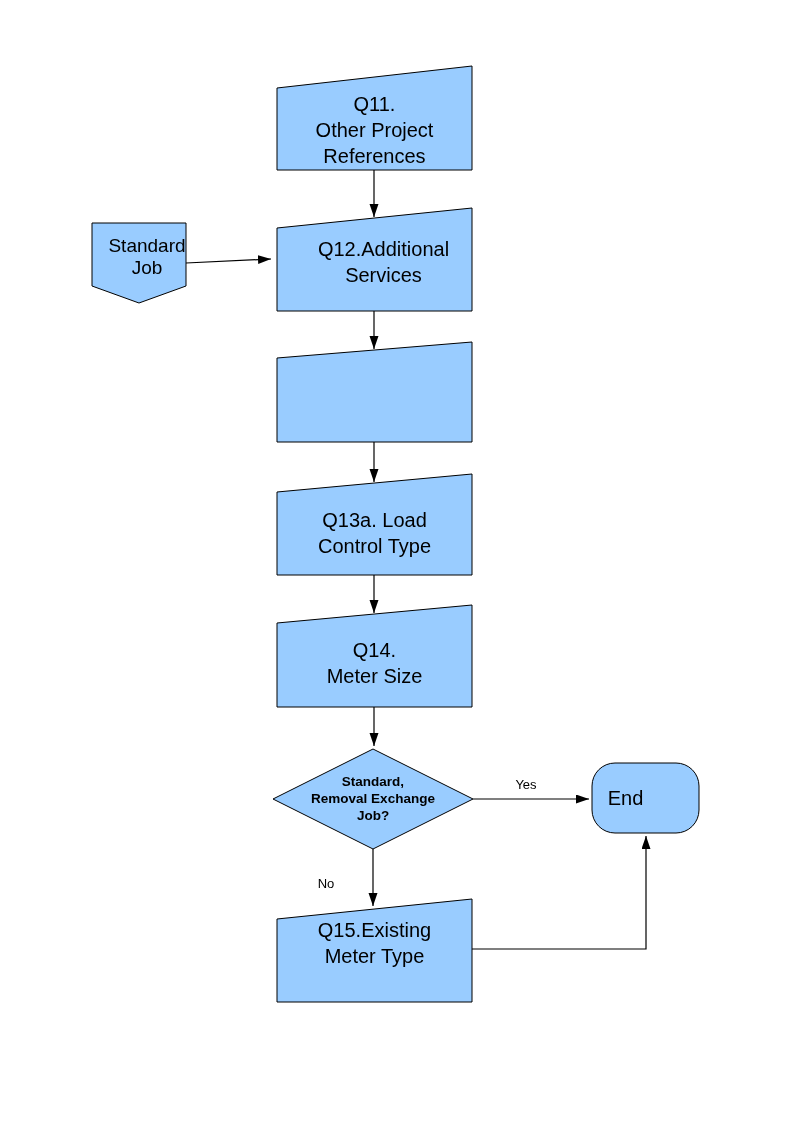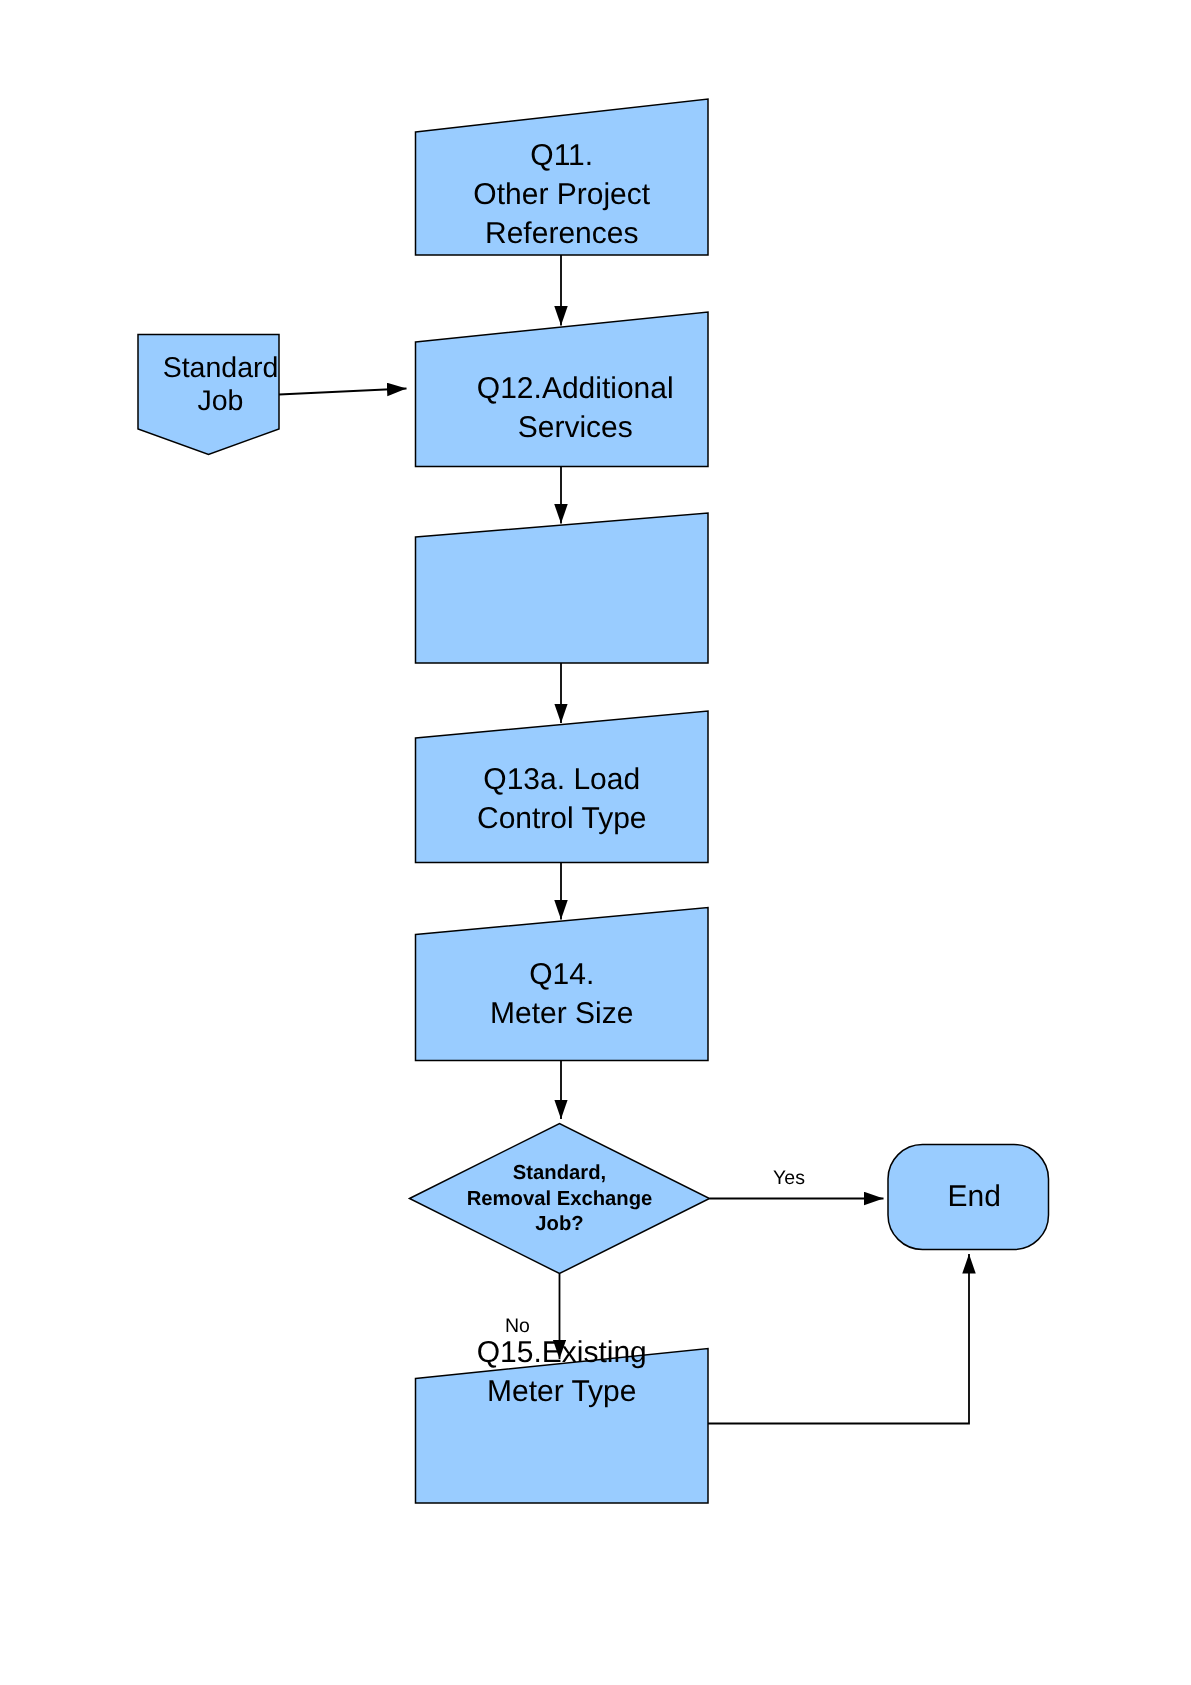--- a/index.html
+++ b/index.html
@@ -80,36 +80,36 @@
     <polygon points="277,919 472,899 472,1002 277,1002" fill="#99CCFF" stroke="#000000" stroke-width="1"></polygon>
   </svg>
 
   <div class="label node-text" style="left:277px; top:86px; width:195px; height:88px;">Q11.
 Other Project
 References</div>
 
   <div class="label small-node-text" style="left:92px; top:228px; width:110px; height:57px;">Standard
 Job</div>
 
-  <div class="label node-text" style="left:277px; top:227px; width:213px; height:90px;">Q12.Additional
+  <div class="label node-text" style="left:277px; top:217px; width:213px; height:90px;">Q12.Additional
 Services</div>
 
 
   <div class="label node-text" style="left:277px; top:488px; width:195px; height:90px;">Q13a. Load
 Control Type</div>
 
   <div class="label node-text" style="left:277px; top:618px; width:195px; height:90px;">Q14.
 Meter Size</div>
 
   <div class="label decision-text" style="left:283px; top:763px; width:180px; height:70px;font-weight:bold;">Standard,
 Removal Exchange
 Job?</div>
 
-  <div class="label node-text" style="left:596px; top:763px; width:107px; height:70px;">End</div>
+  <div class="label node-text" style="left:572px; top:763px; width:107px; height:70px;">End</div>
 
-  <div class="label node-text" style="left:277px; top:870px; width:195px; height:90px;">Q15.Existing
+  <div class="label node-text" style="left:277px; top:898px; width:195px; height:90px;">Q15.Existing
 Meter Type</div>
 
   <div class="label edge-text" style="left:496px; top:771px; width:60px; height:28px;">Yes</div>
 
-  <div class="label edge-text" style="left:323px; top:870px; width:44px; height:28px;">No</div>
+  <div class="label edge-text" style="left:304px; top:870px; width:44px; height:28px;">No</div>
 
 </div>
 
 </body></html>

